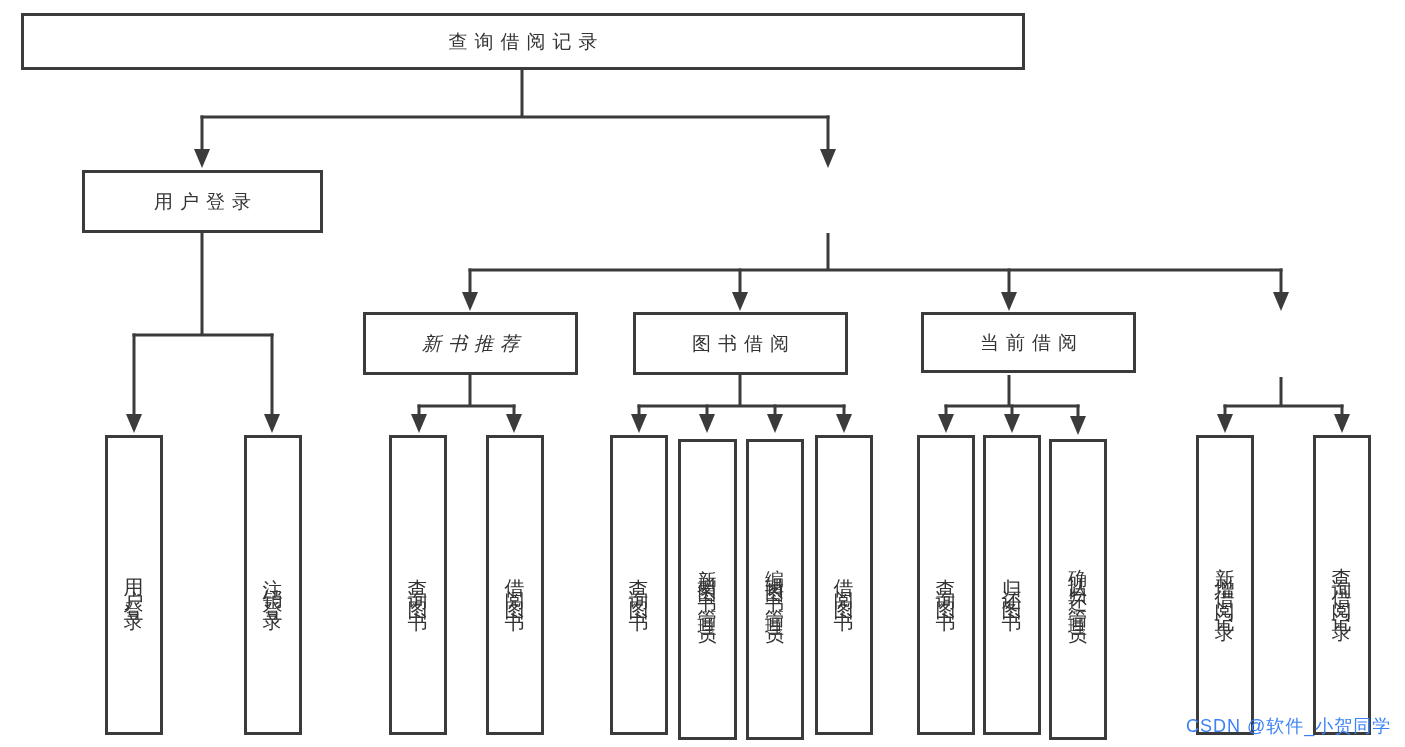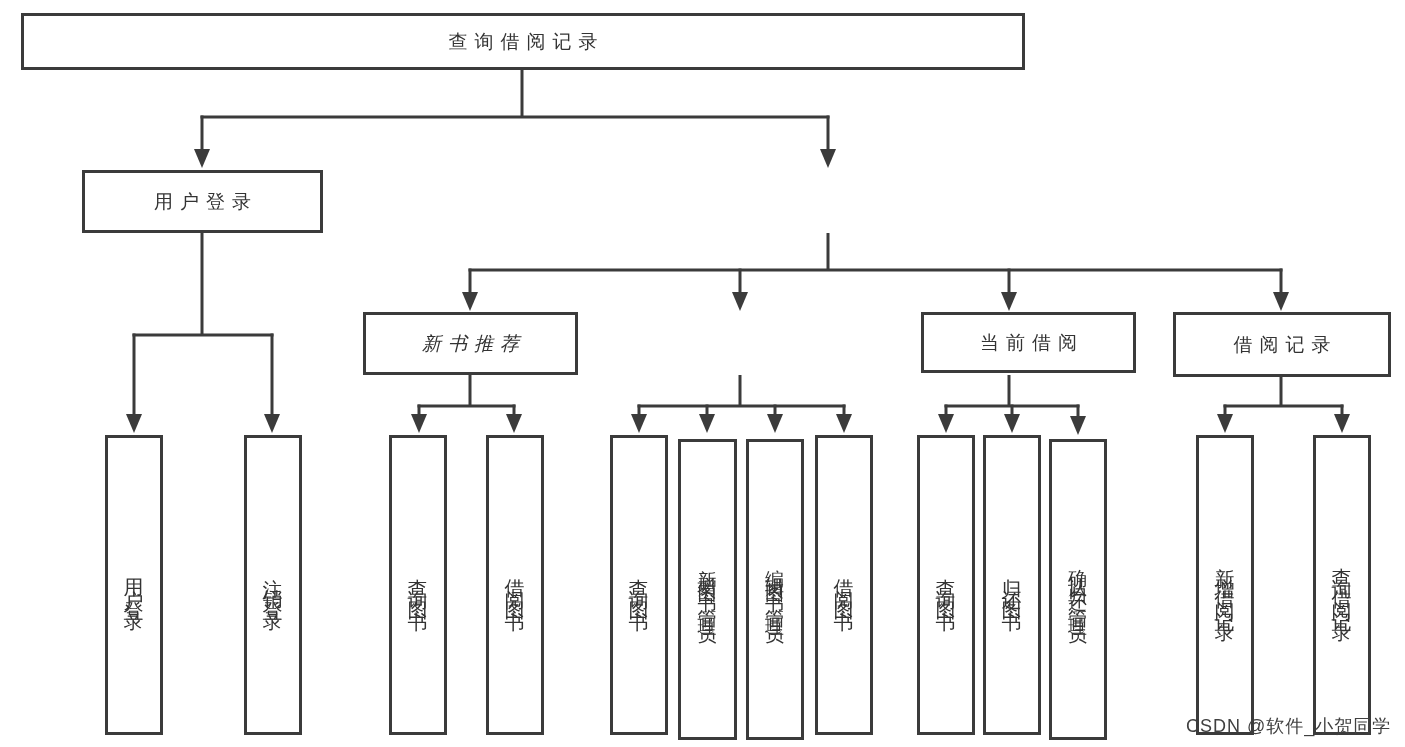--- a/index.html
+++ b/index.html
@@ -13,21 +13,21 @@
     display:flex;align-items:center;justify-content:center;z-index:2;
   }
   .hlabel{font-size:19px;letter-spacing:7px;padding-left:7px;white-space:nowrap;}
   .leaf .vlabel{
     writing-mode:vertical-rl;text-orientation:mixed;
     font-size:20px;letter-spacing:11px;white-space:nowrap;line-height:1;
   }
   .leaf.admin .vlabel{font-size:19px;letter-spacing:8px;}
   #watermark{
     position:absolute;left:1186px;top:714px;z-index:5;
-    font-size:18px;letter-spacing:1px;color:#404040;white-space:nowrap;
+    font-size:18px;letter-spacing:1px;color:#3b82f6;white-space:nowrap;
   }
 </style>
 </head>
 <body>
 
 <div id="stage">
 
   <svg id="wires" width="1405" height="747" viewBox="0 0 1405 747" stroke="#3b3b3b" stroke-width="3" fill="#3b3b3b">
 
     <g>
@@ -108,25 +108,25 @@
     <span class="hlabel">查询借阅记录</span>
   </div>
 
   <div class="box" style="left:82px;top:170px;width:241px;height:63px;">
     <span class="hlabel">用户登录</span>
   </div>
 
   <div class="box" style="left:363px;top:312px;width:215px;height:63px;font-style:italic;">
     <span class="hlabel">新书推荐</span>
   </div>
+  <div class="box" style="left:633px;top:312px;width:215px;height:63px;">
+    <span class="hlabel">图书借阅</span>
+  </div>
   <div class="box" style="left:921px;top:312px;width:215px;height:61px;">
     <span class="hlabel">当前借阅</span>
-  </div>
-  <div class="box" style="left:1173px;top:312px;width:218px;height:65px;">
-    <span class="hlabel">借阅记录</span>
   </div>
 
   <div class="box leaf" style="left:105px;top:435px;width:58px;height:300px;">
     <span class="vlabel">用户登录</span>
   </div>
   <div class="box leaf" style="left:244px;top:435px;width:58px;height:300px;">
     <span class="vlabel">注销登录</span>
   </div>
 
   <div class="box leaf" style="left:389px;top:435px;width:58px;height:300px;">

